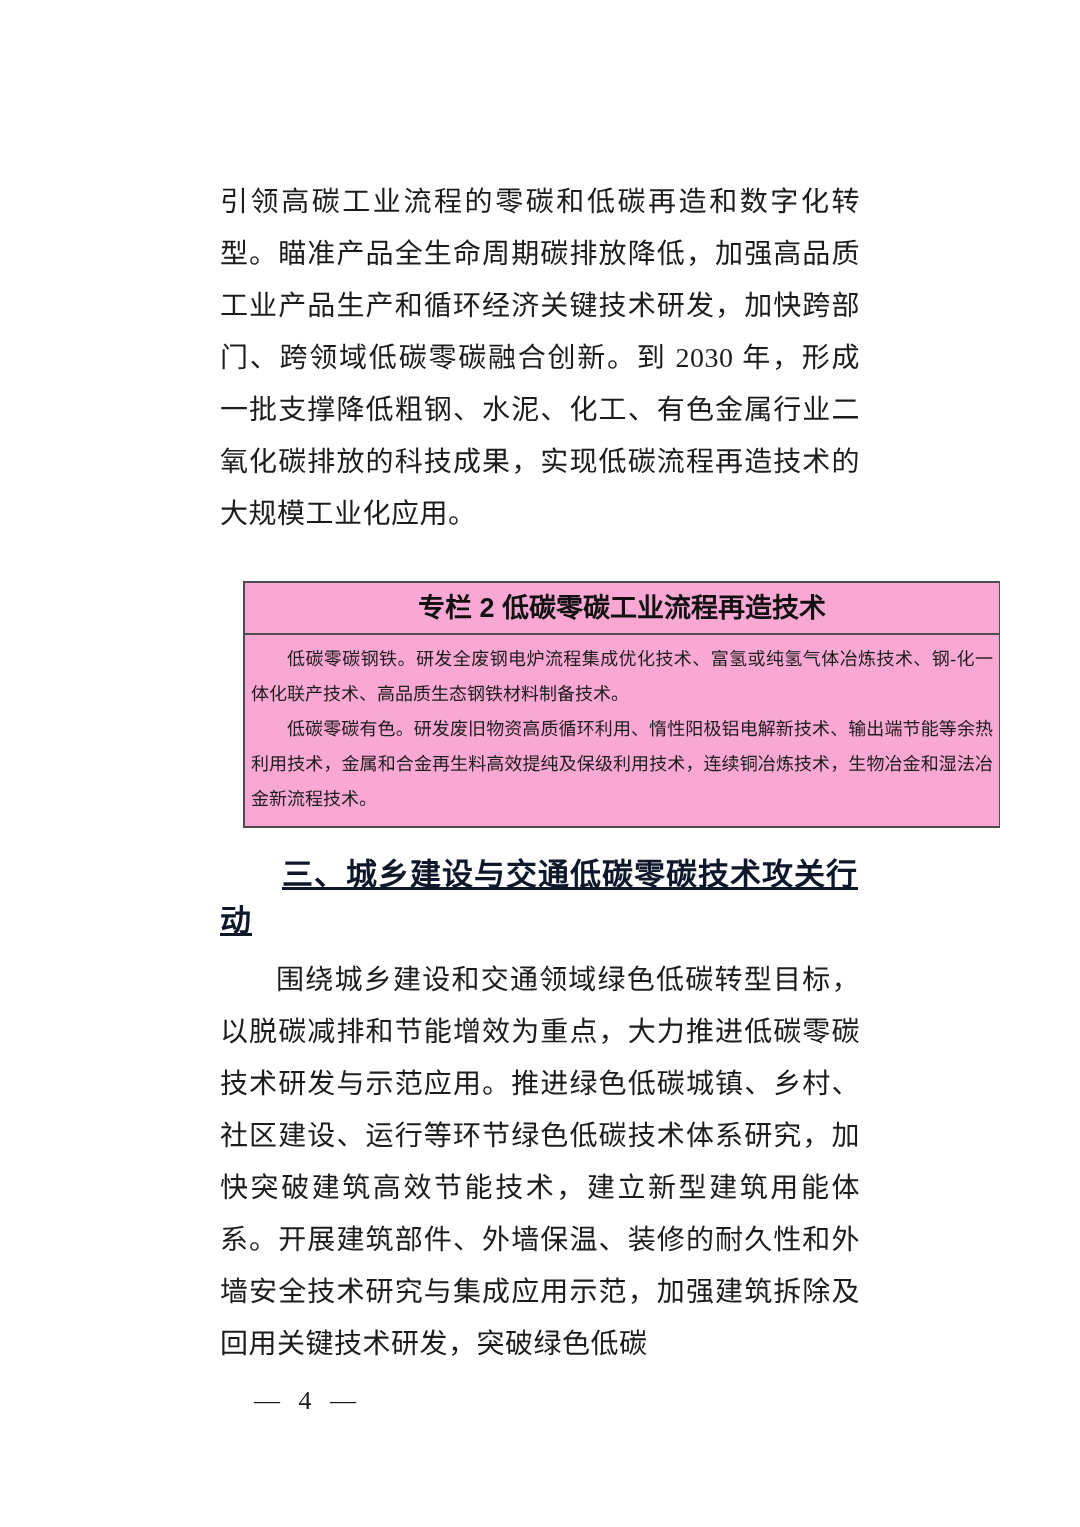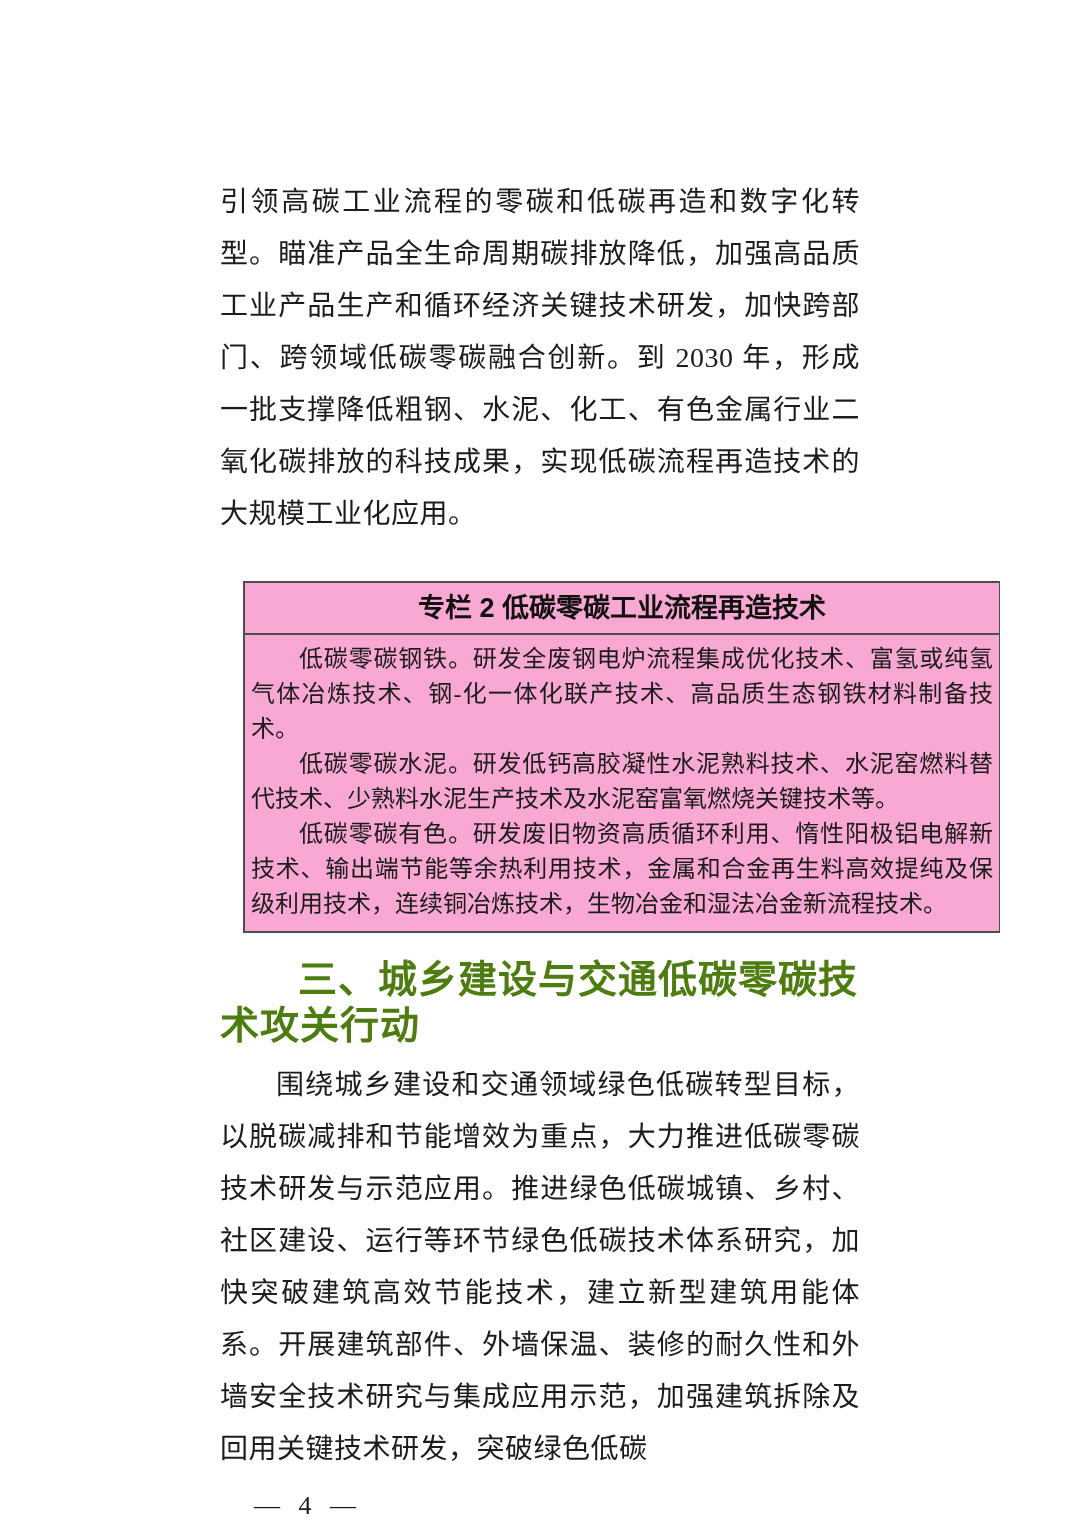--- a/index.html
+++ b/index.html
@@ -48,36 +48,37 @@
     font-size: 27px;
     color: #111111;
     border-bottom: 2px solid #4d4d4d;
   }
   .box-body {
     padding: 7px 6px 9px 6px;
   }
   .box-body p {
     margin: 0;
     font-family: "Liberation Serif", "DejaVu Serif", serif;
-    font-size: 24px;
+    font-size: 18px;
     line-height: 35px;
     text-indent: 2em;
     text-align: justify;
     color: #1c1c1c;
   }
   
   .section-heading {
     margin: 24px 0 0 0;
     font-family: "Liberation Sans", "DejaVu Sans", sans-serif;
     font-weight: 700;
-    font-size: 39px;
+    font-size: 31px;
     line-height: 46px;
     text-indent: 2em;
-    color: #4d7c0f;
+    color: #0f172a;
     letter-spacing: 1px;
+    text-decoration: underline;
   }
   .section-paragraph {
     margin-top: 10px;
   }
   
   .page-footer {
     margin-top: 13px;
     padding-left: 34px;
     font-family: "Liberation Serif", "DejaVu Serif", serif;
     font-size: 26px;
@@ -90,21 +91,20 @@
 <body>
 
 <div class="page">
 
   <p class="body-text">引领高碳工业流程的零碳和低碳再造和数字化转型。瞄准产品全生命周期碳排放降低，加强高品质工业产品生产和循环经济关键技术研发，加快跨部门、跨领域低碳零碳融合创新。到 2030 年，形成一批支撑降低粗钢、水泥、化工、有色金属行业二氧化碳排放的科技成果，实现低碳流程再造技术的大规模工业化应用。</p>
 
   <div class="callout-box">
     <div class="box-title">专栏 2  低碳零碳工业流程再造技术</div>
     <div class="box-body">
       <p>低碳零碳钢铁。研发全废钢电炉流程集成优化技术、富氢或纯氢气体冶炼技术、钢-化一体化联产技术、高品质生态钢铁材料制备技术。</p>
-      <p>低碳零碳水泥。研发低钙高胶凝性水泥熟料技术、水泥窑燃料替代技术、少熟料水泥生产技术及水泥窑富氧燃烧关键技术等。</p>
       <p>低碳零碳有色。研发废旧物资高质循环利用、惰性阳极铝电解新技术、输出端节能等余热利用技术，金属和合金再生料高效提纯及保级利用技术，连续铜冶炼技术，生物冶金和湿法冶金新流程技术。</p>
     </div>
   </div>
 
   <h2 class="section-heading">三、城乡建设与交通低碳零碳技术攻关行动</h2>
 
   <p class="body-text indent section-paragraph">围绕城乡建设和交通领域绿色低碳转型目标，以脱碳减排和节能增效为重点，大力推进低碳零碳技术研发与示范应用。推进绿色低碳城镇、乡村、社区建设、运行等环节绿色低碳技术体系研究，加快突破建筑高效节能技术，建立新型建筑用能体系。开展建筑部件、外墙保温、装修的耐久性和外墙安全技术研究与集成应用示范，加强建筑拆除及回用关键技术研发，突破绿色低碳</p>
 
   <div class="page-footer">— 4 —</div>
 

